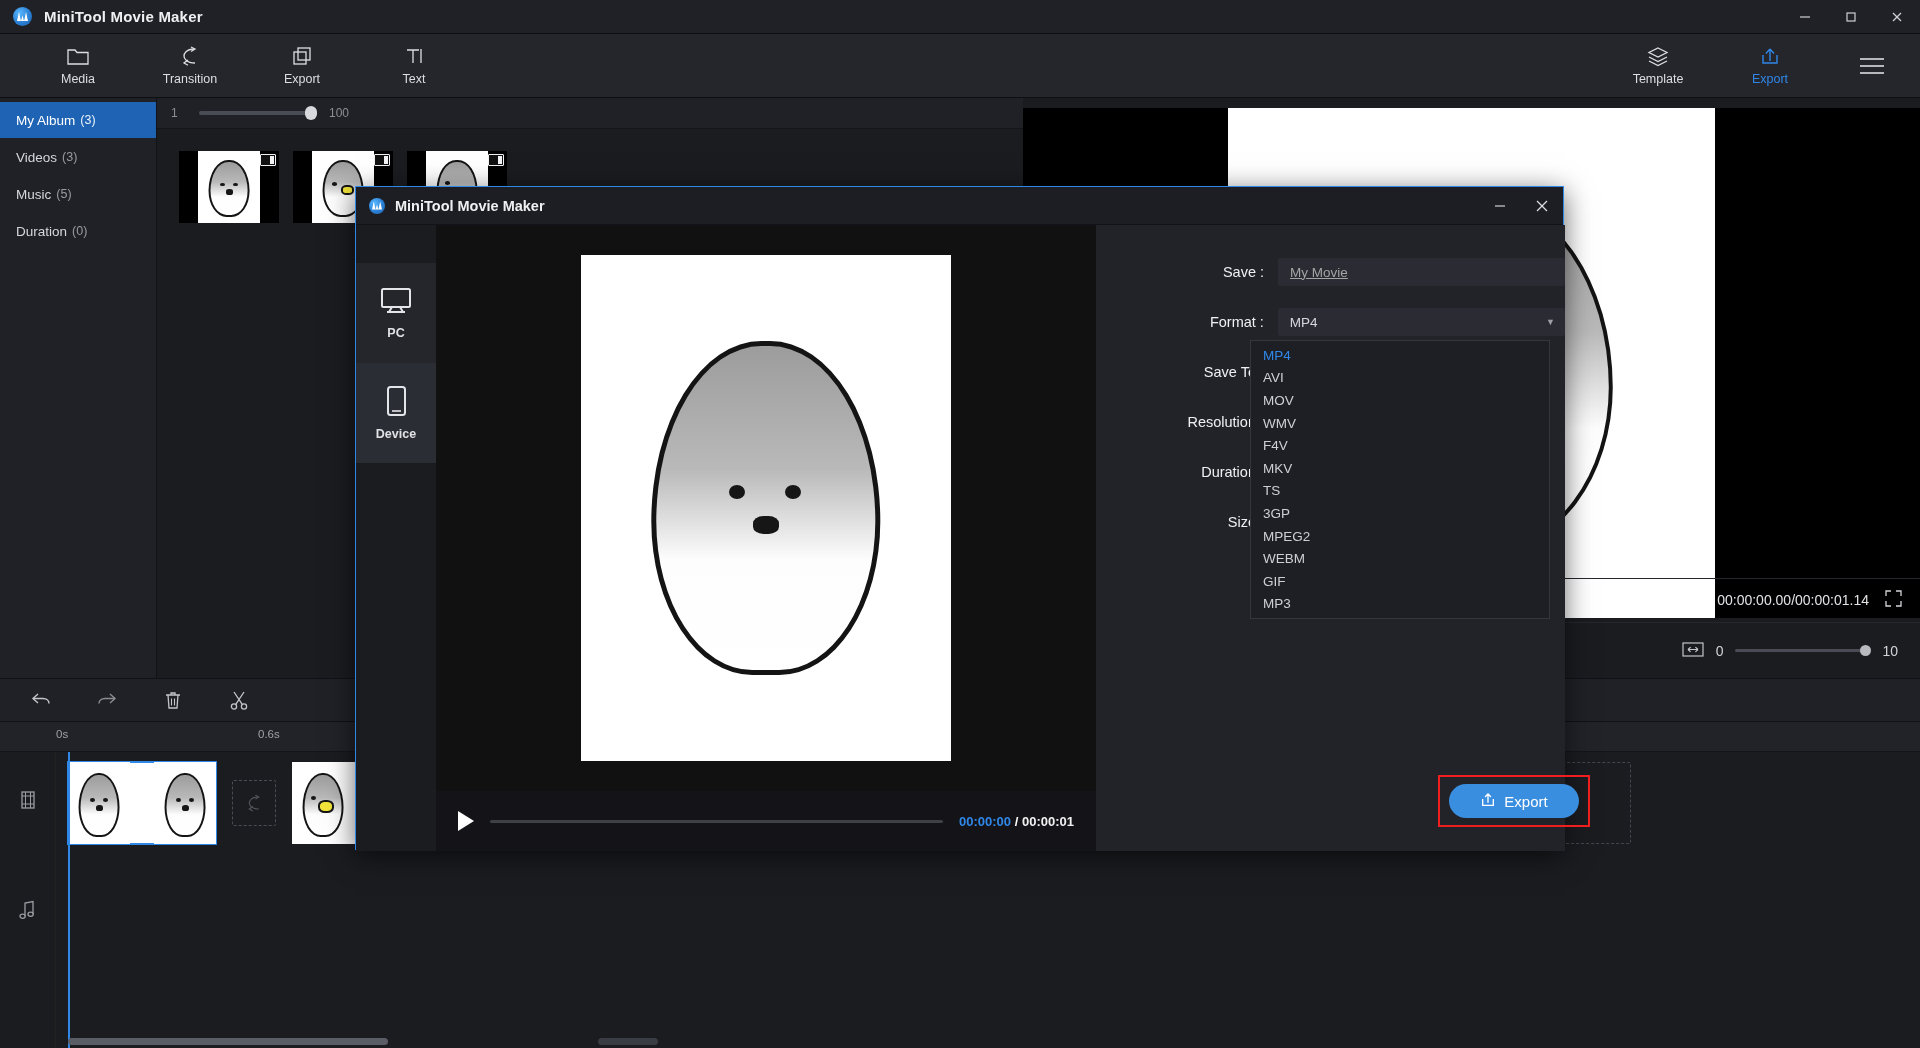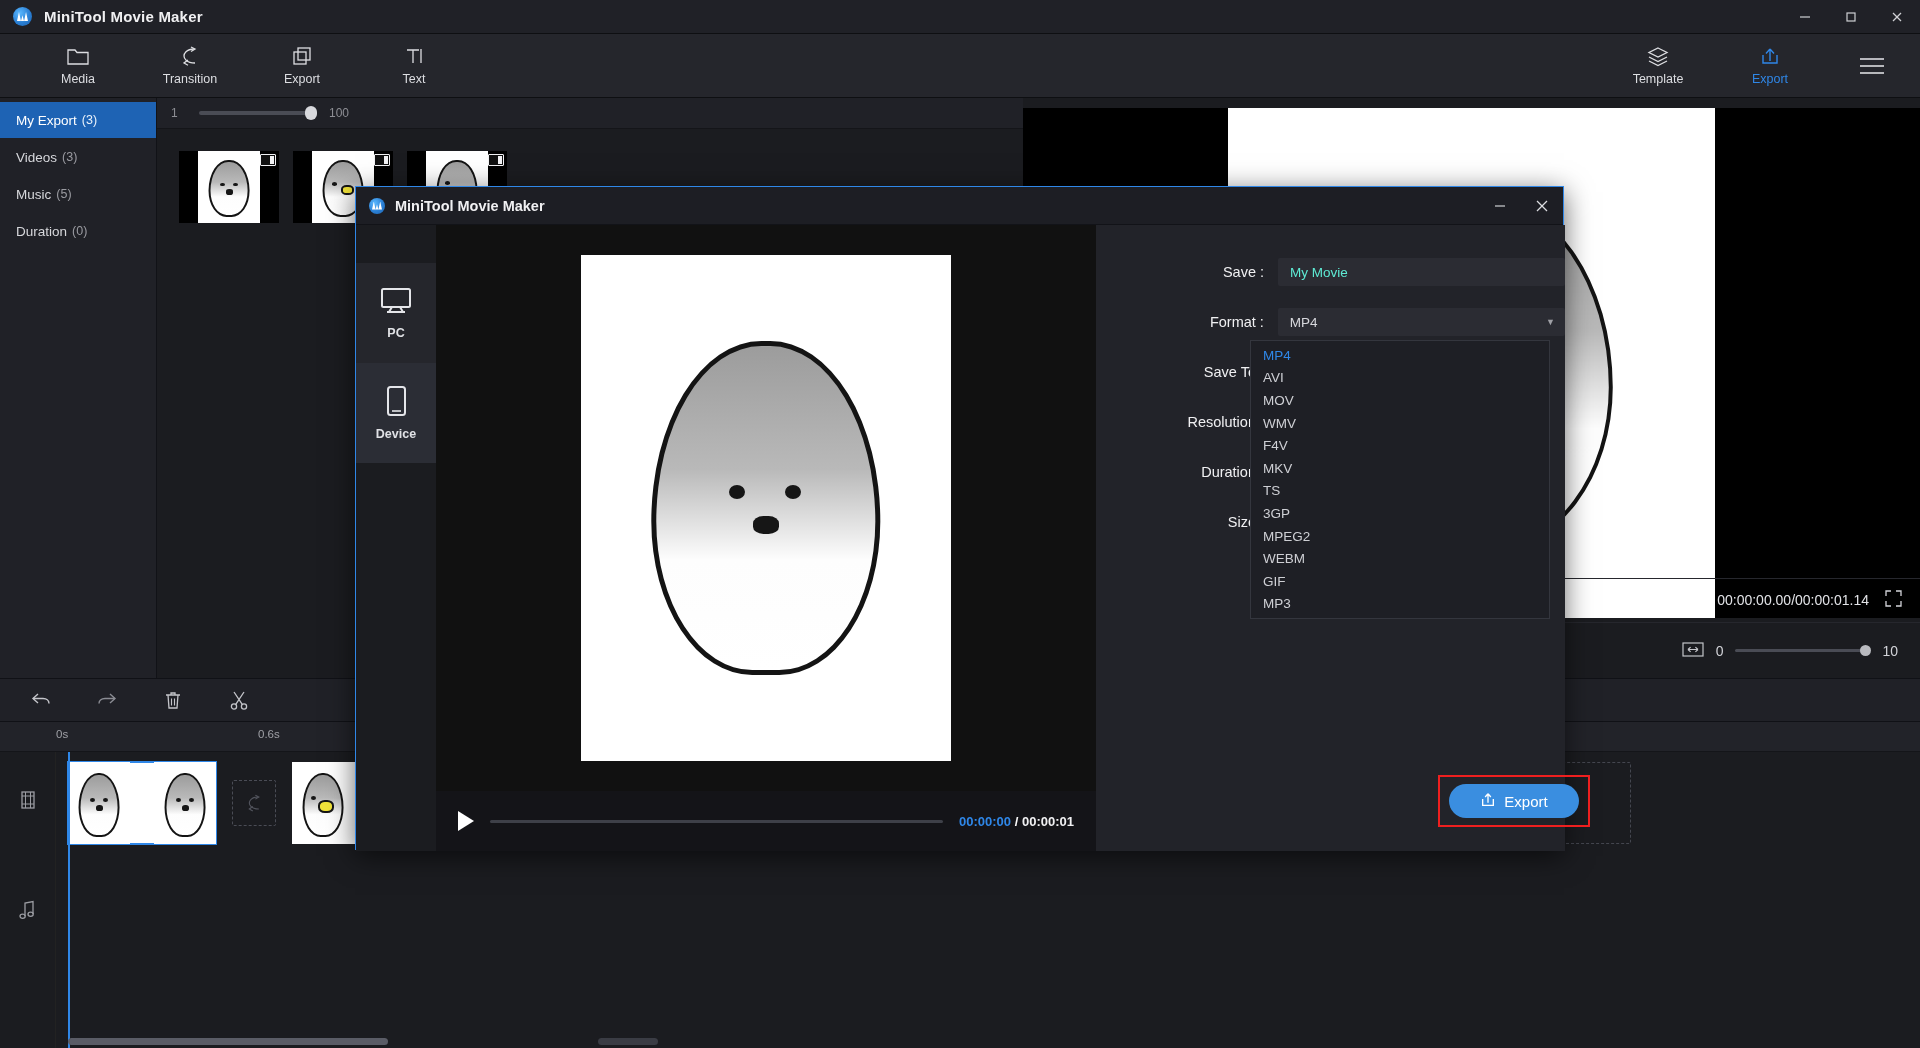--- a/index.html
+++ b/index.html
@@ -221,21 +221,21 @@
   .dp-time{ font-size:13px; font-weight:bold; white-space:nowrap;}
   .dp-time .cur{ color:#2f87e8;}
   .dp-time .sep{ color:#fff; }
   .dp-time .tot{ color:#f0f0f2;}
 
   .dlg-form{ flex:1; position:relative; background:#222329;}
   .frow{ position:absolute; left:0; width:469px; height:26px; display:flex; align-items:center;}
   .flabel{ width:190px; text-align:right; font-size:14.5px; color:#f0f0f2; padding-right:14px;}
   .finput{
     width:300px; height:28px; background:#2b2c33; border:none; border-radius:2px;
-    display:flex; align-items:center; padding-left:12px; font-size:13.5px; color:#5eead4;
+    display:flex; align-items:center; padding-left:12px; font-size:13.5px; color:#a3a3a3;text-decoration:underline;
   }
   .fselect{
     width:300px; height:28px; background:#2b2c33; border-radius:2px;
     display:flex; align-items:center; padding:0 10px 0 12px; font-size:13.5px; color:#d7d8dd;
   }
   .caret{ margin-left:auto; color:#9fa0a6; font-size:9px;}
   .dropdown{
     position:absolute; left:1250px; top:340px; width:300px;
     background:#1e1f25; border:1px solid #34363e; z-index:30; padding:3px 0;
   }
@@ -346,21 +346,21 @@
             <line x1="1" y1="2" x2="25" y2="2" stroke="#dddee2" stroke-width="1.6"></line>
             <line x1="1" y1="9" x2="25" y2="9" stroke="#dddee2" stroke-width="1.6"></line>
             <line x1="1" y1="16" x2="25" y2="16" stroke="#dddee2" stroke-width="1.6"></line>
           </svg>
       </div>
     </div>
   </div>
 
   <div class="lib-side">
     <div class="lib-item active" style="margin-top:4px">
-      <span>My Export</span>
+      <span>My Album</span>
       <span class="cnt">(3)</span>
     </div>
     <div class="lib-item" style="margin-top:1px">
       <span>Videos</span>
       <span class="cnt">(3)</span>
     </div>
     <div class="lib-item" style="margin-top:1px">
       <span>Music</span>
       <span class="cnt">(5)</span>
     </div>

